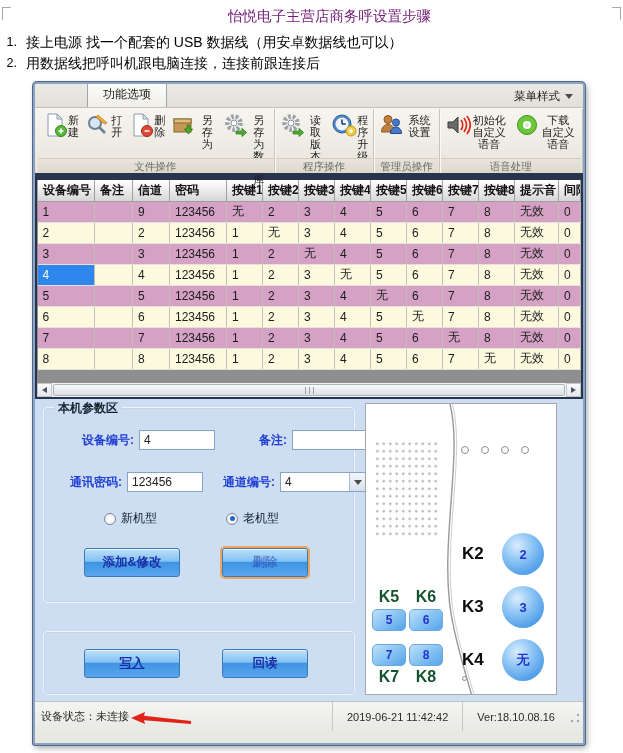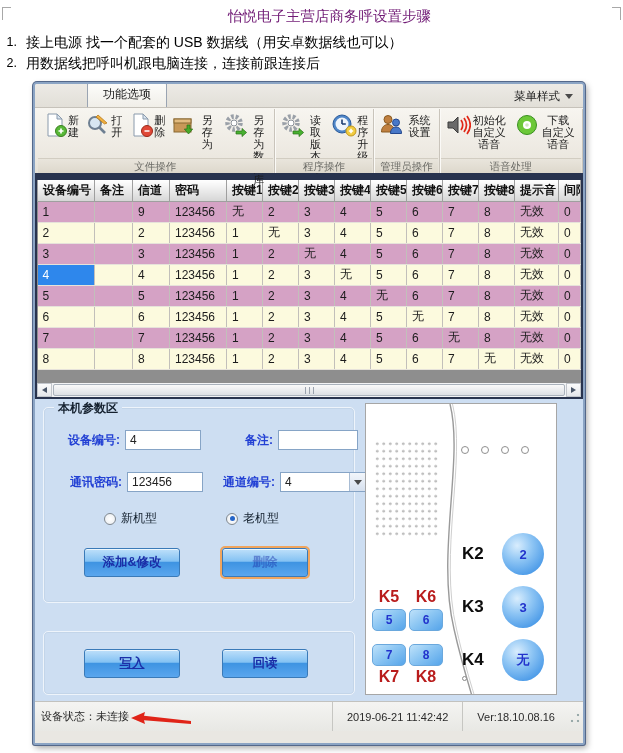--- a/index.html
+++ b/index.html
@@ -152,21 +152,21 @@
   .hole { position:absolute; width:8px; height:8px; border-radius:50%;
     border:1.5px solid #8f8f8f; background:#fff; }
   .bigkey { position:absolute; left:96px; width:90px; height:44px;
     display:flex; align-items:center; }
   .bigkey .klabel { width:32px; font-size:17px; font-weight:bold; color:#0c0c0c; }
   .kcircle { width:42px; height:42px; border-radius:50%; margin-left:8px;
     display:flex; align-items:center; justify-content:center;
     font-size:13px; font-weight:bold; color:#2233cc;
     background:radial-gradient(circle at 36% 30%, #d9edfd 0%, #8ec5f4 38%, #4c9be8 78%, #3e8fe0 100%); }
   .skey-label { position:absolute; width:30px; text-align:center; font-size:16px;
-    font-weight:bold; color:#b91c1c; }
+    font-weight:bold; color:#14532d; }
   .skey { position:absolute; width:34px; height:22px; border-radius:5px;
     border:1px solid #6aa8dd; font-size:12px; font-weight:bold; color:#2233cc;
     display:flex; align-items:center; justify-content:center;
     background:linear-gradient(145deg,#bfe2fa 0%, #8cc6f3 45%, #55a4ea 100%); }
   .tinyhole { position:absolute; left:96px; top:272px; width:5px; height:5px;
     border-radius:50%; border:1px solid #8a8a8a; background:#fff; }
 
   
   .statusbar { position:relative; height:30px; background:linear-gradient(#f4f4f2,#e8e8e4);
     border-top:1px solid #c2c2be; display:flex; align-items:center; font-size:11px;
@@ -532,21 +532,21 @@
           <span class="tri-right"></span>
         </div>
     </div>
     <div class="navy-line"></div>
 
     <div class="client">
 
       <div class="gbox box-params">
         <span class="gbox-label">本机参数区</span>
 
-        <div class="frow" style="left:12px; top:22px;">
+        <div class="frow" style="left:26px; top:22px;">
           <span class="flabel" style="width:64px;">设备编号:</span>
           <input class="tinput" style="width: 76px; margin-left: 5px;" value="4">
           <span class="flabel" style="width:52px; margin-left:20px;">备注:</span>
           <input class="tinput" style="width: 80px; margin-left: 5px;" value="">
         </div>
 
         <div class="frow" style="left:14px; top:64px;">
           <span class="flabel" style="width:64px;">通讯密码:</span>
           <input class="tinput" style="width: 76px; margin-left: 5px;" value="123456">
           <span class="flabel" style="width:52px; margin-left:20px;">通道编号:</span>

